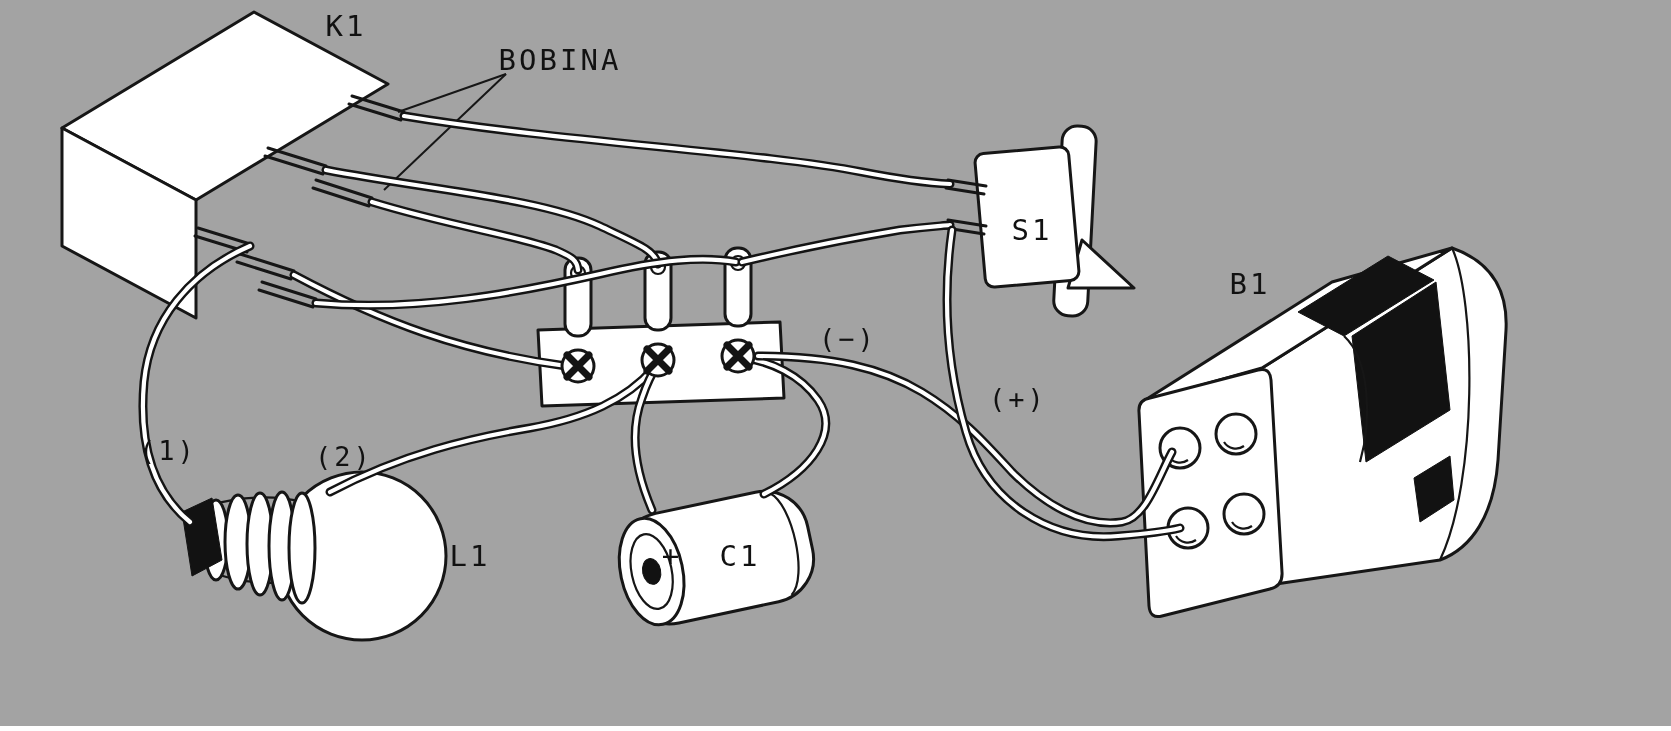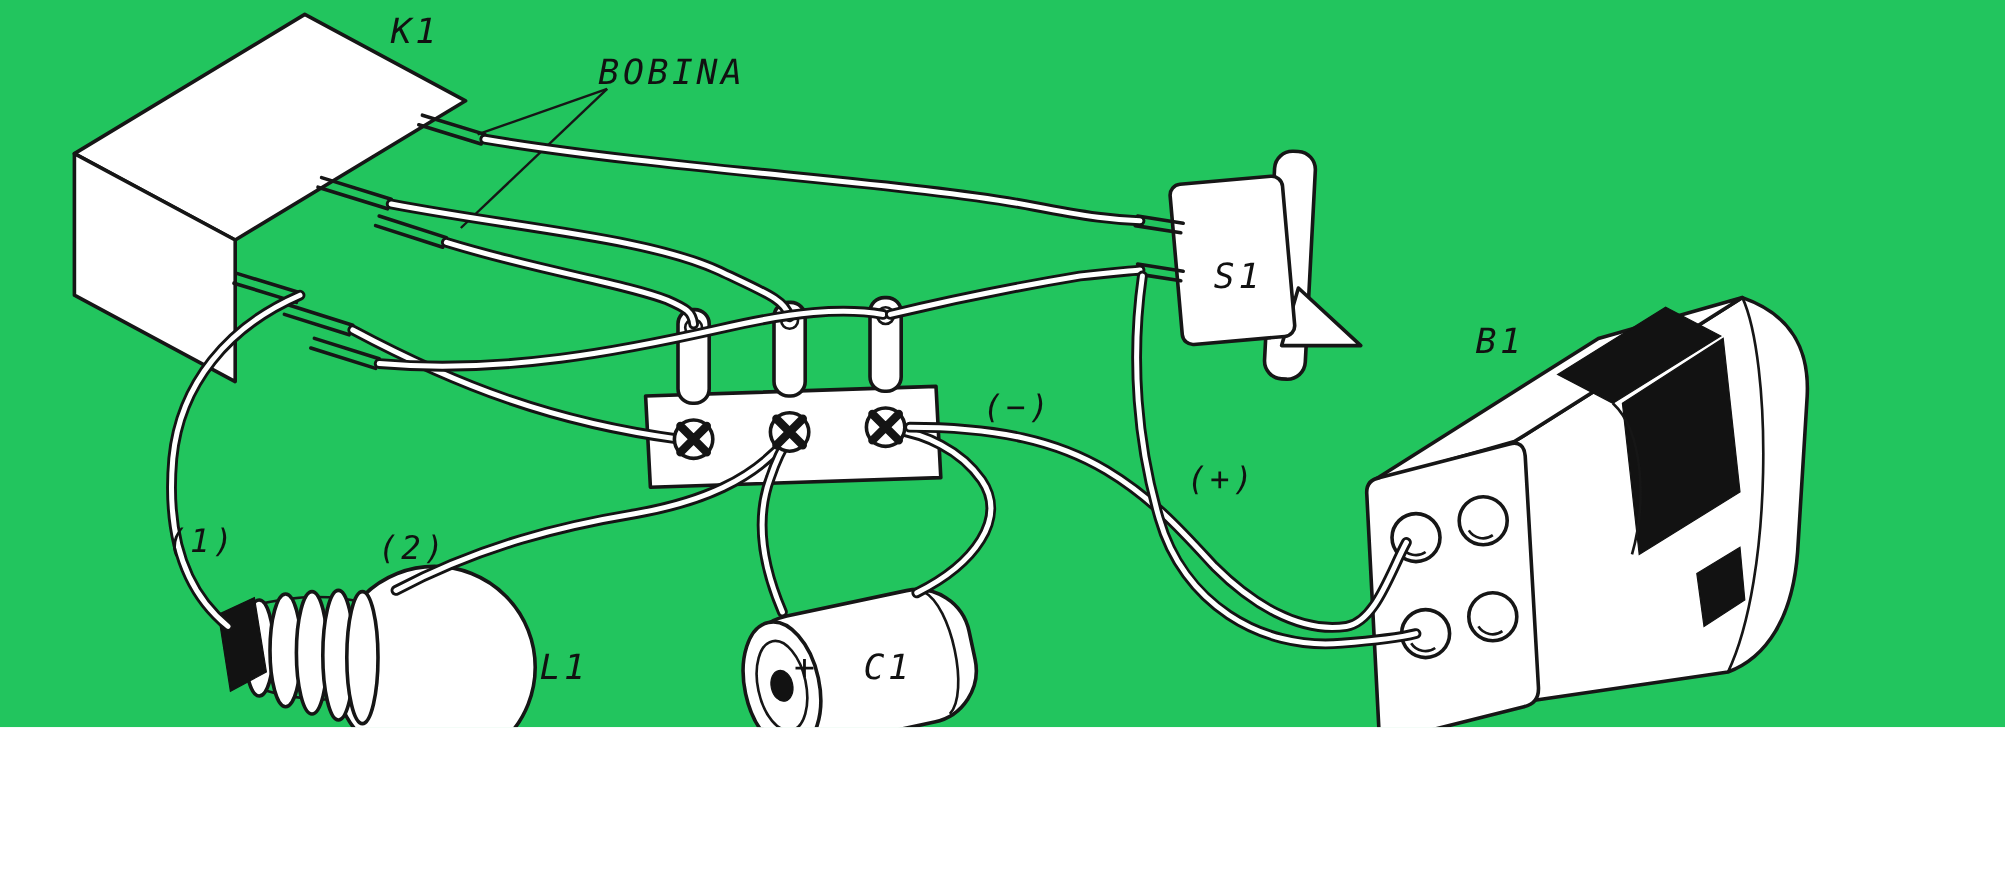--- a/index.html
+++ b/index.html
@@ -1,22 +1,21 @@
 <!DOCTYPE html>
 <html><head>
 <meta charset="utf-8">
 <style>
   html,body{margin:0;padding:0;background:#ffffff;}
   .canvas{
     position:relative;
-    width:1671px;height:606px;
-    background:#22c55e;
+    width:1671px;height:726px;
+    background:#a3a3a3;
     overflow:hidden;
     font-family:"DejaVu Sans Mono","Liberation Mono",monospace;
-    font-style:italic;
   }
   svg{display:block;}
   .outline{fill:#ffffff;stroke:#161616;stroke-width:3;stroke-linejoin:round;}
   .outline-thin{fill:none;stroke:#161616;stroke-width:2.2;stroke-linejoin:round;}
   .solid{fill:#121212;stroke:#121212;stroke-width:1;}
   .pin{fill:none;stroke:#161616;stroke-width:3;stroke-linecap:round;}
   .pointer{fill:none;stroke:#161616;stroke-width:2;}
   .wire{fill:none;stroke:#141414;stroke-width:9;stroke-linecap:round;}
   .wire-inner{stroke:#ffffff;stroke-width:4.2;}
   .screw-slot{stroke:#141414;stroke-width:7;stroke-linecap:round;}

